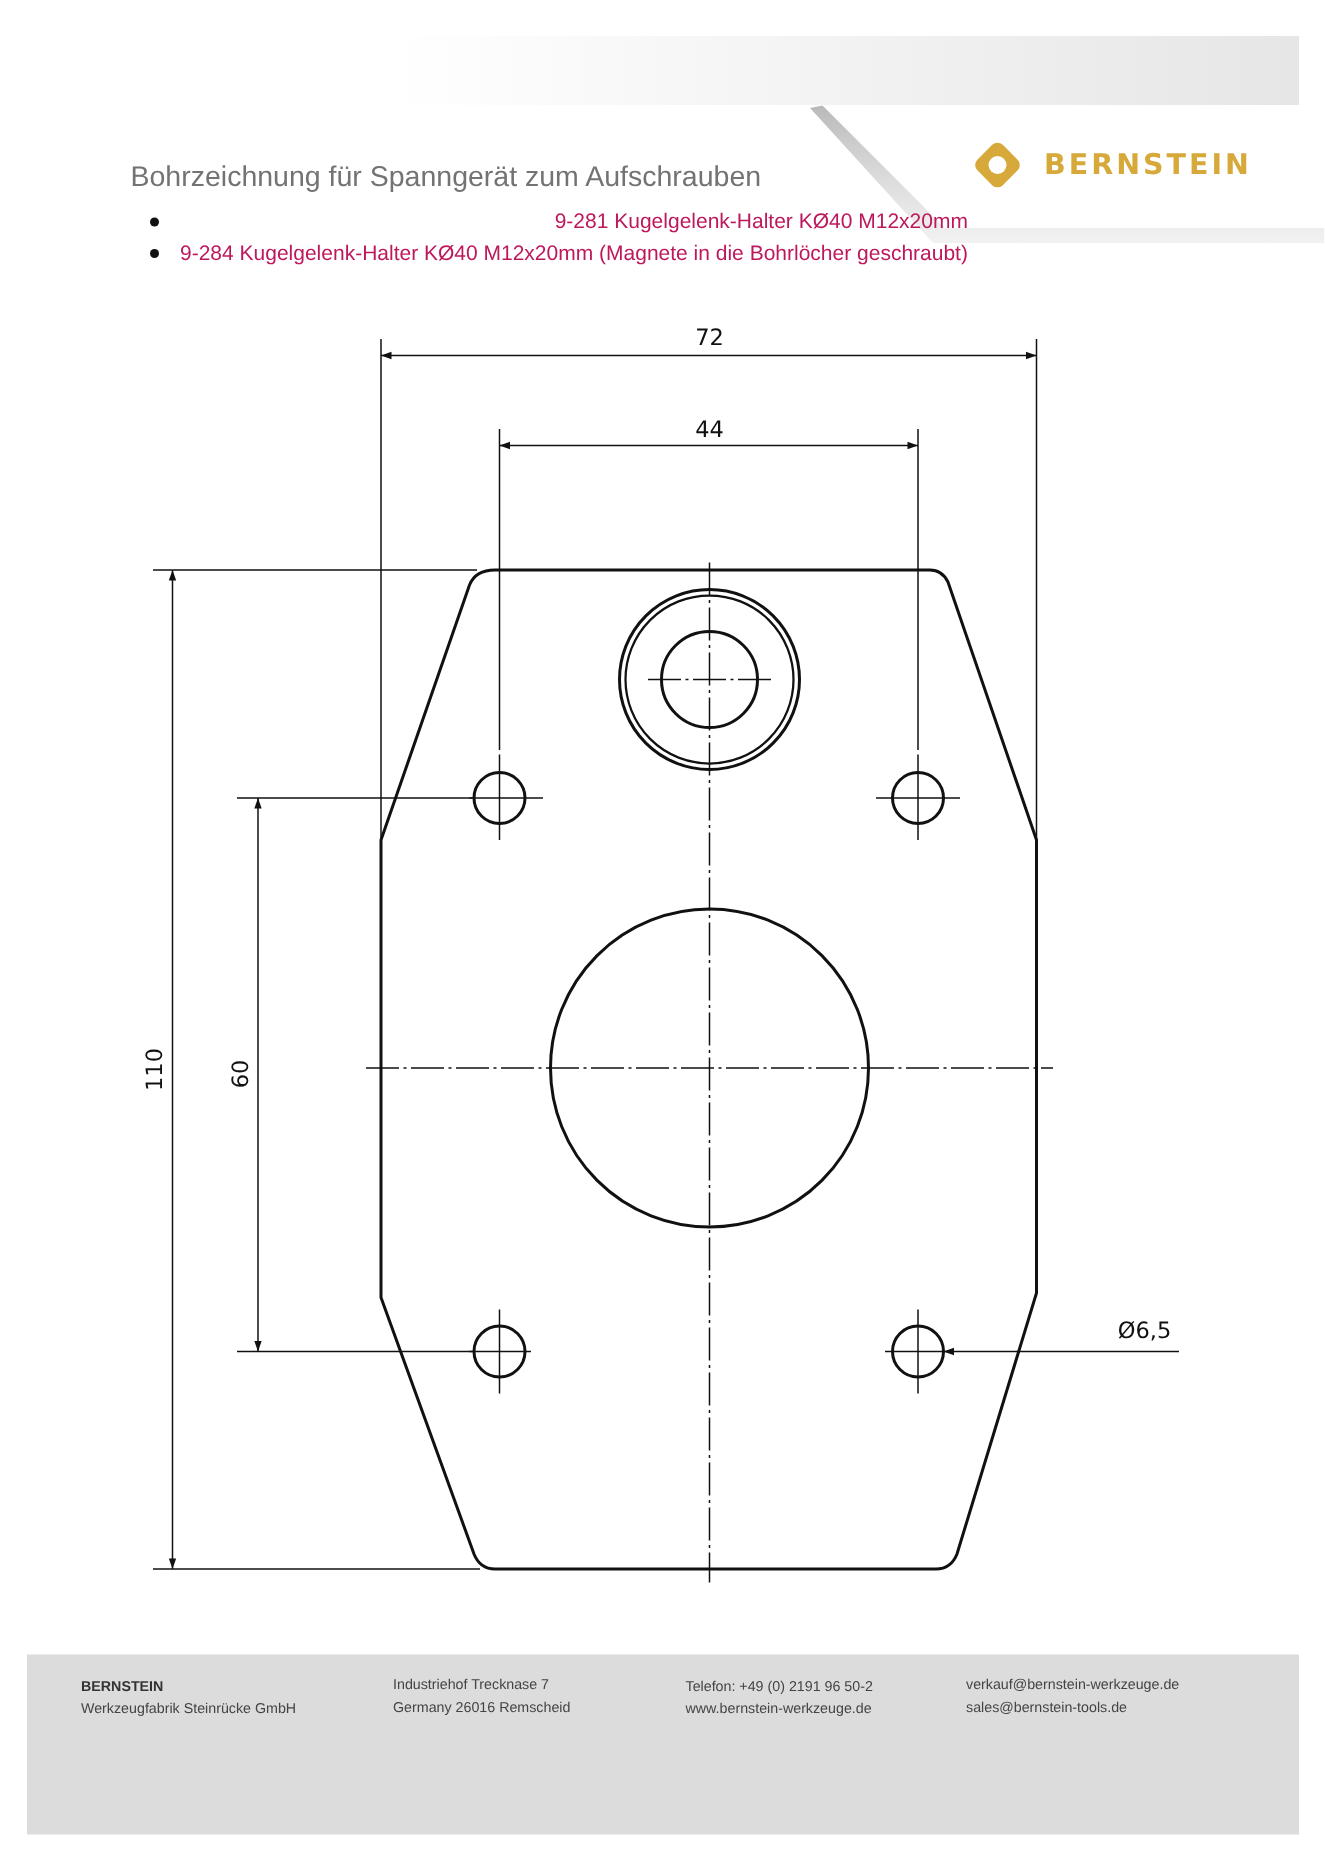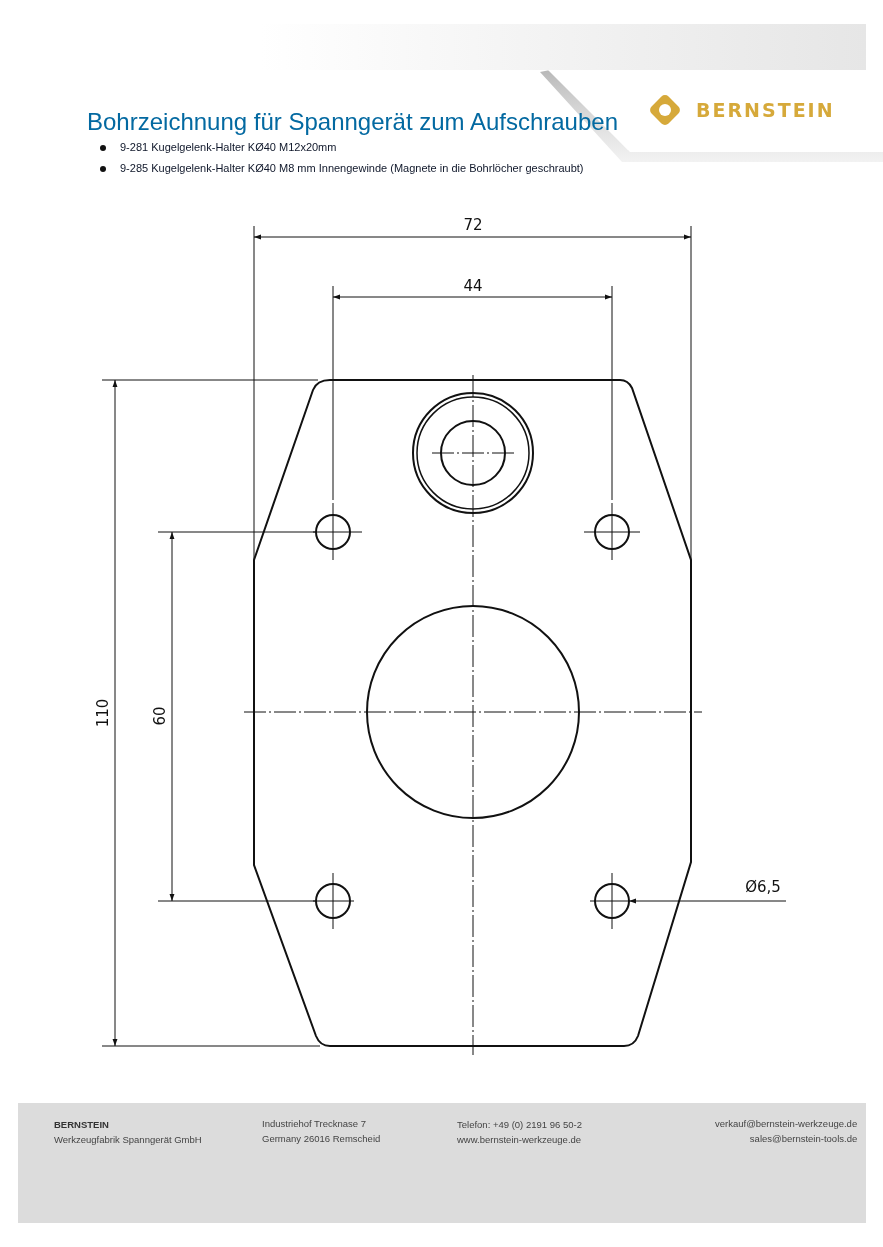--- a/index.html
+++ b/index.html
@@ -8,23 +8,23 @@
 
     
     .banner-grad { position: absolute; left: 260px; top: 24px; width: 606px; height: 46px;
       background: linear-gradient(90deg, rgba(255,255,255,1) 0%, #f1f1f1 55%, #e6e6e6 100%); }
     .banner-tab { position: absolute; left: 540px; top: 70px; width: 343px; height: 92px; }
     .logo { position: absolute; left: 648px; top: 90px; width: 190px; height: 40px; display: flex; align-items: center; }
     .logo-mark { width: 34px; height: 34px; position: relative; }
     .logo-text { margin-left: 14px; font-family: "DejaVu Sans", sans-serif; font-size: 19px; letter-spacing: 2px;
                  color: #d6a93a; font-weight: bold; }
 
-    .title { position: absolute; left: 87px; top: 108px; font-size: 24px; color: #0369a1; }
+    .title { position: absolute; left: 87px; top: 108px; font-size: 19px; color: #737373; }
     .bullets { position: absolute; left: 96px; top: 137px; margin: 0; padding: 0; list-style: none; }
-    .bullets li { font-size: 11px; line-height: 21px; color: #0f172a; position: relative; padding-left: 24px; white-space: nowrap; }
+    .bullets li { font-size: 14px; line-height: 21px; color: #be185d; position: relative; padding-left: 24px; white-space: nowrap; text-align: right; }
     .bullets li::before { content: ""; position: absolute; left: 4px; top: 8px; width: 6px; height: 6px; border-radius: 50%; background: #111; }
 
     svg.drawing { position: absolute; left: 0; top: 0; }
     .dimtext { font-family: "DejaVu Sans", sans-serif; font-size: 15px; fill: #111; }
 
     
     .footer { position: absolute; left: 18px; top: 1103px; width: 848px; height: 120px; background: #dcdcdc; }
     .fcol { position: absolute; top: 14px; font-size: 9.5px; line-height: 15px; color: #444; }
     .fcol .strong { font-weight: bold; color: #333; }
   </style>
@@ -47,21 +47,21 @@
   <svg class="logo-mark" width="34" height="34" viewBox="0 0 34 34">
     <rect x="5" y="5" width="24" height="24" rx="5" transform="rotate(45 17 17)" fill="#d6a93a"></rect>
     <circle cx="17" cy="17" r="6" fill="#ffffff"></circle>
   </svg>
   <span class="logo-text">BERNSTEIN</span>
 </div>
 
 <div class="title">Bohrzeichnung für Spanngerät zum Aufschrauben</div>
 <ul class="bullets">
   <li>9-281 Kugelgelenk-Halter KØ40 M12x20mm</li>
-  <li>9-285 Kugelgelenk-Halter KØ40 M8 mm Innengewinde (Magnete in die Bohrlöcher geschraubt)</li>
+  <li>9-284 Kugelgelenk-Halter KØ40 M12x20mm (Magnete in die Bohrlöcher geschraubt)</li>
 </ul>
 
 <svg class="drawing" width="883" height="1100" viewBox="0 0 883 1100">
   <defs>
     <marker id="arr" viewBox="0 0 10 10" refX="10" refY="5" markerWidth="10" markerHeight="7" orient="auto-start-reverse" markerUnits="userSpaceOnUse">
       <path d="M0,1.5 L10,5 L0,8.5 z" fill="#111"></path>
     </marker>
   </defs>
 
   <g stroke="#111" stroke-width="1">
@@ -131,27 +131,27 @@
     <g stroke="#111" stroke-width="1">
         <line x1="590" y1="901" x2="629" y2="901"></line>
         <line x1="612" y1="873" x2="612" y2="929"></line>
       </g>
   </g>
 </svg>
 
 <div class="footer">
   <div class="fcol" style="left:36px;">
     <div class="strong">BERNSTEIN</div>
-    <div>Werkzeugfabrik Spanngerät GmbH</div>
+    <div>Werkzeugfabrik Steinrücke GmbH</div>
   </div>
   <div class="fcol" style="left:244px; top:13px;">
     <div>Industriehof Trecknase 7</div>
     <div>Germany 26016 Remscheid</div>
   </div>
   <div class="fcol" style="left:439px;">
     <div>Telefon: +49 (0) 2191 96 50-2</div>
     <div>www.bernstein-werkzeuge.de</div>
   </div>
-  <div class="fcol" style="left:697px; top:13px;text-align:right;">
+  <div class="fcol" style="left:626px; top:13px;">
     <div>verkauf@bernstein-werkzeuge.de</div>
     <div>sales@bernstein-tools.de</div>
   </div>
 </div>
 
 </body></html>

